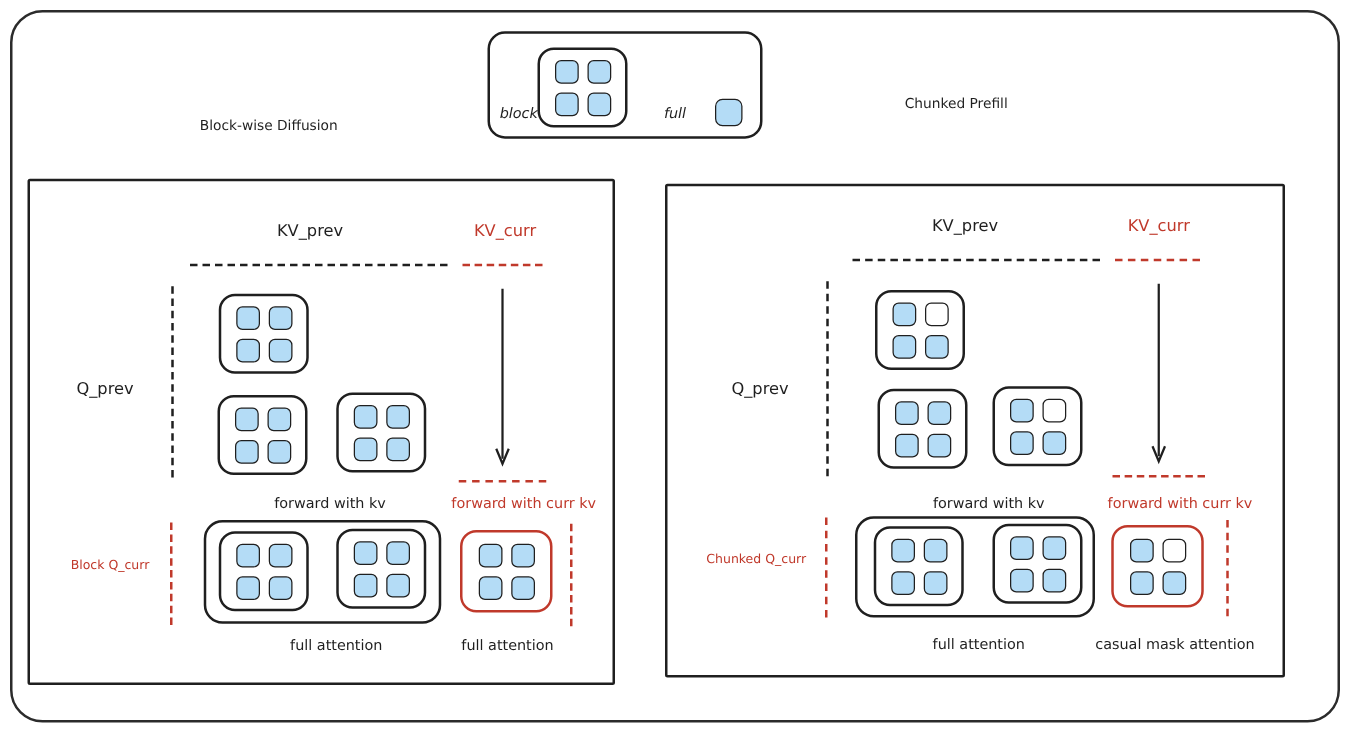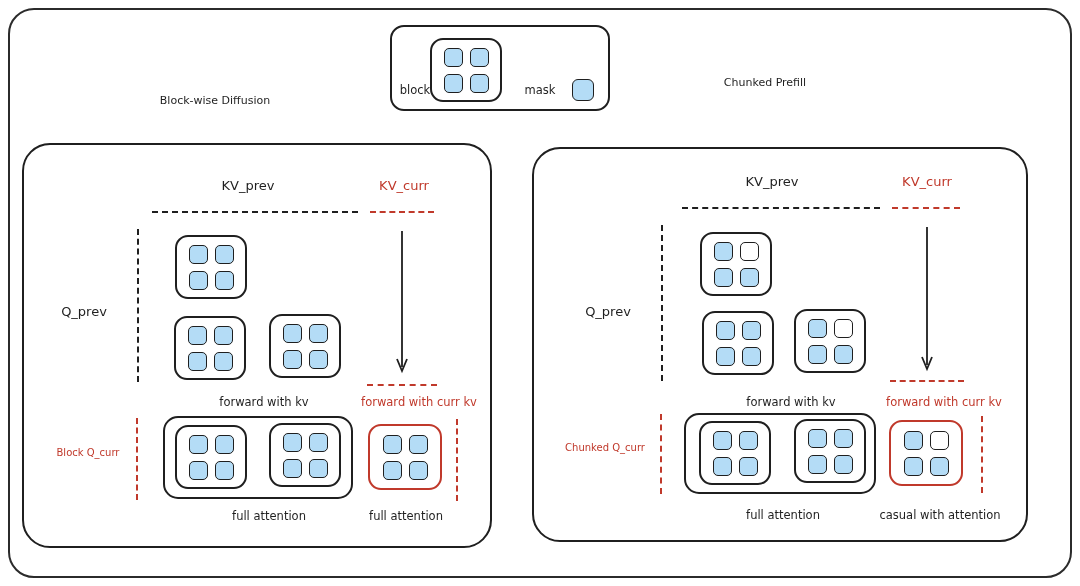--- a/index.html
+++ b/index.html
@@ -14,21 +14,21 @@
     width:1080px;height:586px;
     position:relative;overflow:hidden;
     color:var(--ink);
   }
   .abs{position:absolute;}
   .frame{
     left:8px;top:8px;width:1064px;height:570px;
     border:2.5px solid #2b2b2b;border-radius:26px;background:#fff;
   }
   .panel{
-    border:2px solid var(--ink);border-radius:28px;background:#fff;
+    border:2px solid var(--ink);border-radius:2px;background:#fff;
   }
   .lbl{
     position:absolute;text-align:center;font-size:13px;line-height:1.15;
     color:var(--ink);white-space:nowrap;
   }
   .lbl.small{font-size:11.5px;}
   .lbl.big{font-size:11px;}
   .lbl.mid{font-size:10px;}
   .red-t{color:var(--red);}
   .hdash{position:absolute;border-top:2.4px dashed var(--ink);height:0;}
@@ -45,38 +45,38 @@
   .token{
     width:19px;height:19px;border:1.6px solid var(--ink);border-radius:5px;
     background:var(--blue);
   }
   .token.empty{background:#fff;}
   .container-box{
     position:absolute;border:2.6px solid var(--ink);border-radius:15px;background:#fff;
   }
   .legend-box{
     left:390px;top:25px;width:220px;height:86px;
-    border:2px solid var(--ink);border-radius:14px;background:#fff;
+    border:2px solid var(--ink);border-radius:14px;background:#fff;font-style:italic;
   }
   .arrow-svg{position:absolute;overflow:visible;}
 </style>
 </head>
 <body>
 
 <div class="abs frame"></div>
 
 <div class="abs legend-box">
   <div class="block" style="left:38px;top:11px;">
       <span class="token"></span>
       <span class="token"></span>
       <span class="token"></span>
       <span class="token"></span>
     </div>
   <div class="lbl small" style="left:6px;top:57px;width:34px;">block</div>
-  <div class="lbl small" style="left:128px;top:57px;width:40px;">mask</div>
+  <div class="lbl small" style="left:128px;top:57px;width:40px;">full</div>
   <span class="token" style="position:absolute;left:180px;top:52px;width:22px;height:22px;border-radius:6px;"></span>
 </div>
 
 <div class="lbl big" style="left:110px;top:95px;width:210px;">Block-wise Diffusion</div>
 <div class="lbl big" style="left:662px;top:77px;width:206px;">Chunked Prefill</div>
 
 <div class="abs panel" style="left:22px;top:143px;width:470px;height:405px;">
 
   <div class="lbl" style="left:174px;top:34px;width:100px;">KV_prev</div>
   <div class="hdash" style="left:128px;top:66px;width:206px;"></div>
@@ -200,14 +200,14 @@
       <span class="token empty"></span>
       <span class="token"></span>
       <span class="token"></span>
     </div>
 
   <div class="vdash red-d" style="left:126px;top:265px;height:80px;"></div>
   <div class="vdash red-d" style="left:447px;top:267px;height:77px;"></div>
   <div class="lbl mid red-t" style="left:6px;top:293px;width:130px;">Chunked Q_curr</div>
 
   <div class="lbl small" style="left:169px;top:360px;width:160px;">full attention</div>
-  <div class="lbl small" style="left:320px;top:360px;width:172px;">casual with attention</div>
+  <div class="lbl small" style="left:320px;top:360px;width:172px;">casual mask attention</div>
 </div>
 
 </body></html>

